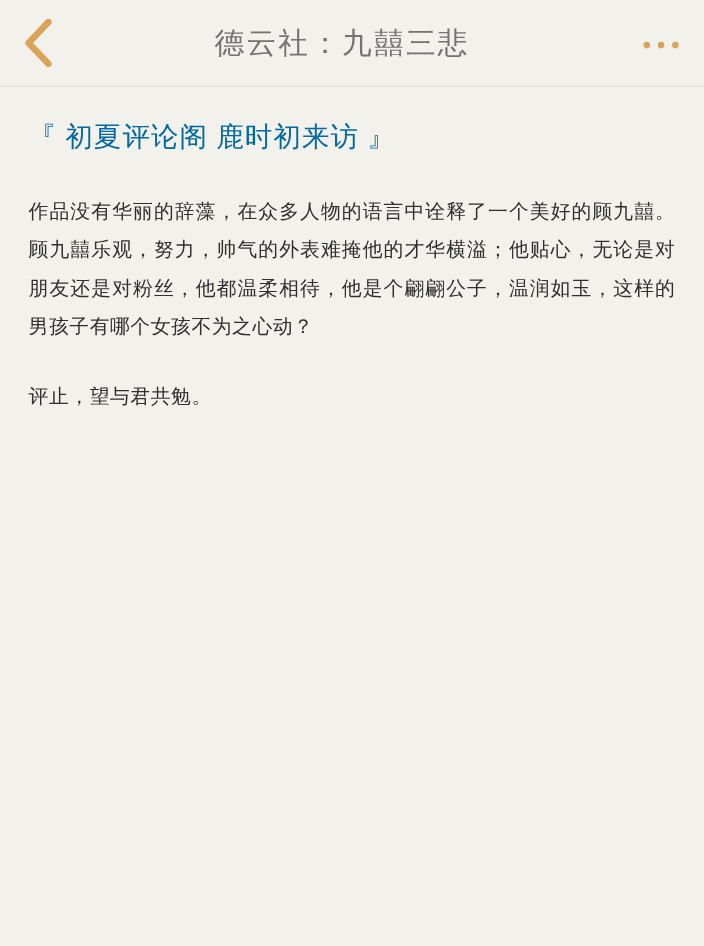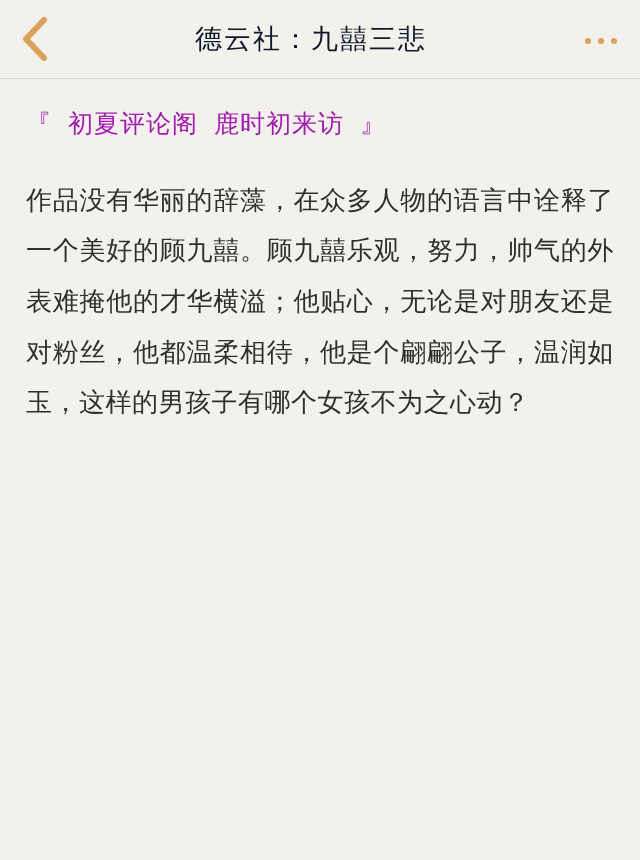--- a/index.html
+++ b/index.html
@@ -39,21 +39,21 @@
   }
   .back-chevron {
     display: block;
     width: 26px;
     height: 44px;
   }
   .header-title {
     flex: 1;
     text-align: center;
     font-size: 27px;
-    color: #0f172a;
+    color: #737373;
     letter-spacing: 2px;
     font-family: "DejaVu Sans", sans-serif;
     font-weight: normal;
     white-space: nowrap;
     overflow: hidden;
     text-overflow: ellipsis;
     padding-right: 10px;
   }
   .more-btn {
     width: 78px;
@@ -76,31 +76,31 @@
     border-radius: 50%;
     background: #d9a35a;
   }
   
   .content {
     padding: 28px 26px 0 26px;
     box-sizing: border-box;
   }
   .subtitle {
     font-size: 25px;
-    color: #a21caf;
+    color: #0369a1;
     line-height: 1.5;
-    font-family: Liberation Mono, monospace;
+    font-family: Liberation Serif, serif;
     margin: 0 0 30px 0;
     letter-spacing: 1px;
   }
   .para {
-    font-size: 26px;
+    font-size: 18px;
     color: #2f2f2f;
     line-height: 1.95;
-    font-family: Liberation Sans, sans-serif;
+    font-family: Liberation Serif, serif;
     margin: 0 0 28px 0;
     text-align: justify;
     letter-spacing: 0.5px;
   }
   .para:last-child {
     margin-bottom: 0;
   }
 </style>
 </head>
 <body>
@@ -119,15 +119,16 @@
         <i></i>
           <i></i>
           <i></i>
       </span>
     </div>
   </div>
 
   <div class="content">
     <div class="subtitle">『 初夏评论阁  鹿时初来访 』</div>
     <p class="para">作品没有华丽的辞藻，在众多人物的语言中诠释了一个美好的顾九囍。顾九囍乐观，努力，帅气的外表难掩他的才华横溢；他贴心，无论是对朋友还是对粉丝，他都温柔相待，他是个翩翩公子，温润如玉，这样的男孩子有哪个女孩不为之心动？</p>
+    <p class="para">评止，望与君共勉。</p>
   </div>
 
 </div>
 
 </body></html>

